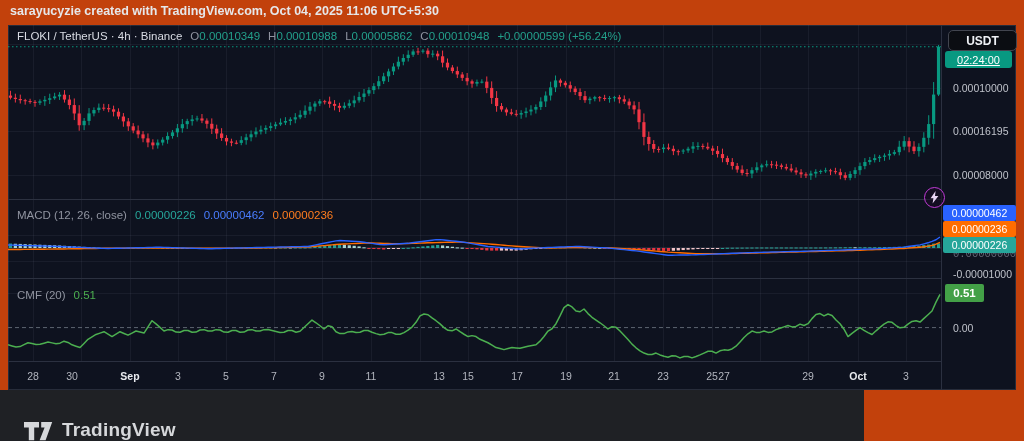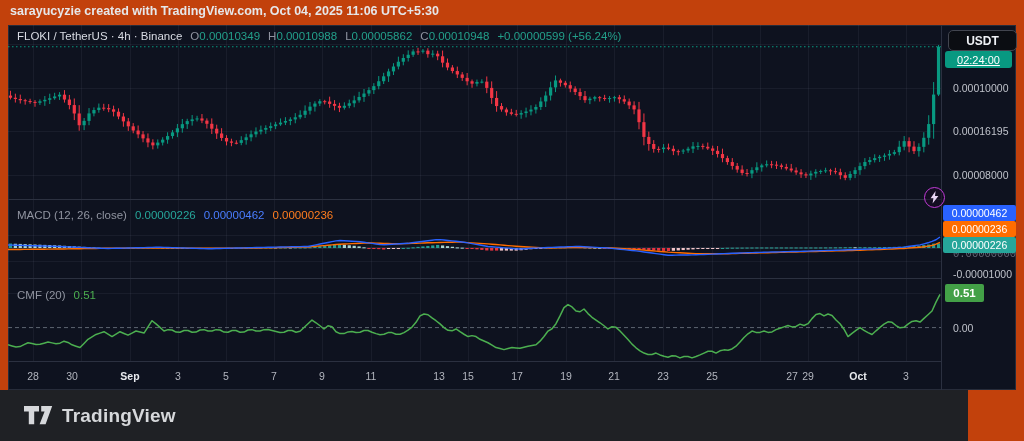--- a/index.html
+++ b/index.html
@@ -39,22 +39,22 @@
   .countdown{position:absolute;left:3px;top:26px;width:67px;height:17px;background:#089981;border-radius:3px;
              color:#fff;font-size:11px;display:flex;align-items:center;justify-content:center;z-index:4;text-decoration:underline;}
   .currency-btn{position:absolute;left:6px;top:5px;width:67px;height:19px;background:#0b0d12;
                 border:1px solid #42454f;border-radius:5px;color:#eef0f4;font-weight:bold;font-size:12px;
                 display:flex;align-items:center;justify-content:center;z-index:5;cursor:pointer;}
   
   .flash-btn{position:absolute;left:916px;top:162px;width:21px;height:21px;border-radius:50%;
              border:1.5px solid #c23bd8;background:rgba(24,10,34,.55);display:flex;align-items:center;
              justify-content:center;z-index:6;box-sizing:border-box;cursor:pointer;}
   
-  .footer{position:absolute;left:0;top:390px;width:968px;height:51px;background:#1f2125;
-          display:flex;align-items:center;padding-left:24px;box-sizing:border-box;}
+  .footer{position:absolute;left:0;top:390px;width:864px;height:51px;background:#1f2125;
+          display:flex;align-items:flex-end;padding-left:24px;box-sizing:border-box;}
   .brand-text{font-size:19px;font-weight:bold;color:#d6d8db;margin-left:9px;letter-spacing:.2px;}
 </style>
 </head>
 <body>
 
 <div class="page">
 
   <div class="attribution">sarayucyzie created with TradingView.com, Oct 04, 2025 11:06 UTC+5:30</div>
 
   <div class="widget">
@@ -701,21 +701,21 @@
         <span class="time-label" style="left: 266px;">7</span>
         <span class="time-label" style="left: 314px;">9</span>
         <span class="time-label" style="left: 363px;">11</span>
         <span class="time-label" style="left: 412px; margin-left: 19px;">13</span>
         <span class="time-label" style="left: 460px;">15</span>
         <span class="time-label" style="left: 509px;">17</span>
         <span class="time-label" style="left: 558px;">19</span>
         <span class="time-label" style="left: 606px;">21</span>
         <span class="time-label" style="left: 655px;">23</span>
         <span class="time-label" style="left: 704px;">25</span>
-        <span class="time-label" style="left: 784px;">27</span>
+        <span class="time-label" style="left: 716px;">27</span>
         <span class="time-label" style="left: 800px;">29</span>
         <span class="time-label major" style="left: 850px;">Oct</span>
         <span class="time-label" style="left: 898px;">3</span>
       </div>
 
     <div class="scale" id="price-scale">
         <div class="scale-label" style="top: 303px;">0.00</div>
         <div class="scale-label" style="top: 249px;">-0.00001000</div>
         <div class="scale-label muted" style="top: 229px;">0.00000000</div>
         <div class="scale-label" style="top: 150px;">0.00008000</div>

